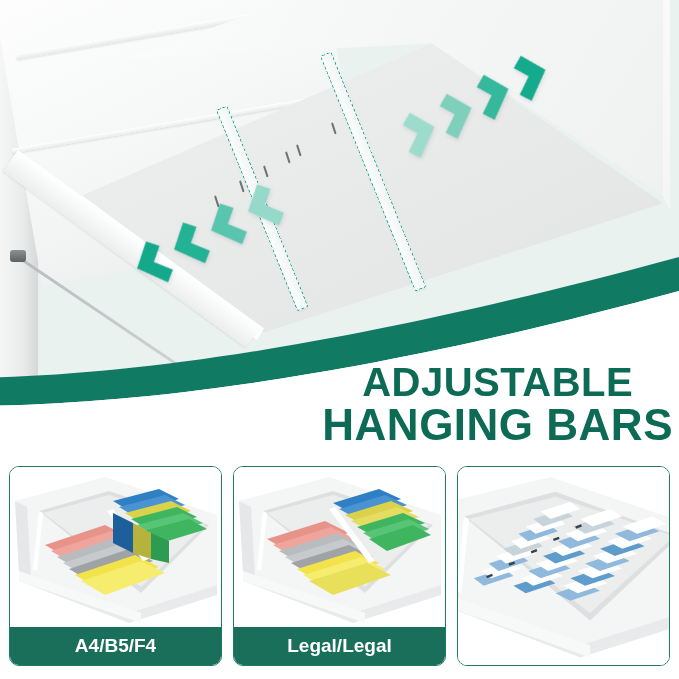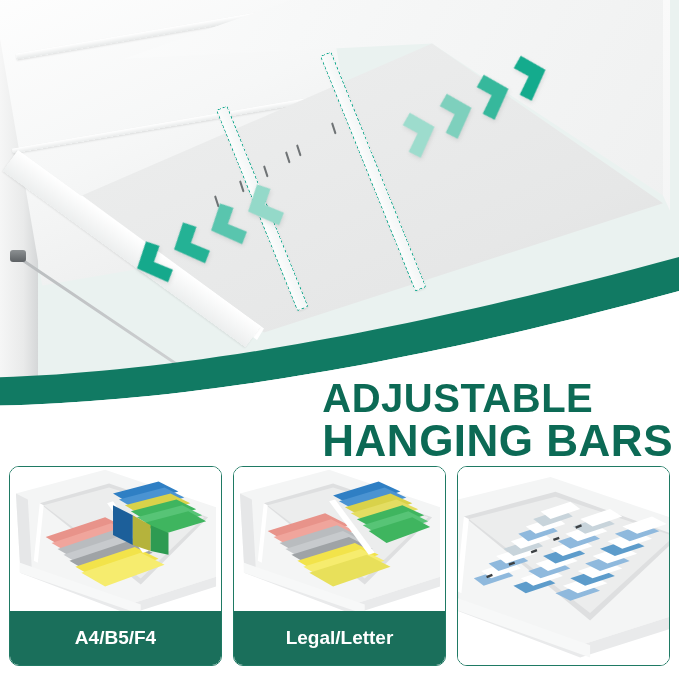--- a/index.html
+++ b/index.html
@@ -45,33 +45,33 @@
     border:1px dashed #12a88d;border-radius:2px;
     box-shadow:0 1px 2px rgba(0,0,0,.08);}
   .notch{position:absolute;width:2px;height:12px;background:#6f7375;
     transform-origin:top left;border-radius:1px;}
 
   
   .swoosh{position:absolute;left:-40px;top:250px;width:820px;height:300px;overflow:hidden;}
   .swoosh svg{display:block;}
 
   
-  .headline{position:absolute;right:6px;top:378px;text-align:left;line-height:1.02;}
+  .headline{position:absolute;right:6px;top:362px;text-align:center;line-height:1.02;}
   .headline div{color:#0c6a55;font-weight:700;letter-spacing:.5px;}
   .hl1{font-size:40px;}
   .hl2{font-size:44px;}
 
   
   .panels{position:absolute;left:0;top:466px;width:679px;height:213px;display:flex;
     justify-content:space-between;padding:0 9px;box-sizing:border-box;}
   .panel{width:213px;height:200px;border:1.5px solid #1f7a64;border-radius:10px;
     background:#ffffff;overflow:hidden;display:flex;flex-direction:column;
     position:relative;box-sizing:border-box;}
   .panel .photo{flex:1;position:relative;overflow:hidden;background:#ffffff;}
-  .panel .cap{height:54px;background:#1a6f5b;color:#ffffff;display:flex;
+  .panel .cap{height:38px;background:#1a6f5b;color:#ffffff;display:flex;
     align-items:center;justify-content:center;font-size:19px;font-weight:700;
     border-bottom-left-radius:8px;border-bottom-right-radius:8px;}
 
   
   .mini{position:absolute;left:0;top:0;width:100%;height:100%;}
   .mini svg{display:block;width:100%;height:100%;}
 </style>
 </head>
 <body>
 
@@ -259,21 +259,21 @@
               <polygon points="118,54 164,40 186,50 140,66" fill="#e4dd62"></polygon>
               <polygon points="124,60 170,46 192,56 146,72" fill="#3fb55f"></polygon>
               <polygon points="130,66 176,52 196,62 150,78" fill="#57c476"></polygon>
               <polygon points="136,72 180,58 198,68 154,84" fill="#3fb55f"></polygon>
             </g>
             <polygon points="10,104 132,146 132,156 10,114" fill="#f7f8f8"></polygon>
             <polygon points="30,44 34,46 28,104 24,102" fill="#ffffff"></polygon>
           </svg>
         </div>
       </div>
-      <div class="cap">Legal/Letter</div>
+      <div class="cap">Legal/Legal</div>
     </div>
 
     <div class="panel">
       <div class="photo">
         <div class="mini">
           <svg viewBox="0 0 213 160" preserveAspectRatio="xMidYMid slice">
             <rect x="0" y="0" width="213" height="160" fill="#ffffff"></rect>
             <polygon points="6,30 96,8 208,46 208,116 120,144 10,102" fill="#f4f5f5"></polygon>
             <polygon points="6,30 10,102 22,108 18,36" fill="#e6e7e8"></polygon>
             <polygon points="10,102 120,144 208,116 208,126 120,154 10,112" fill="#e9eaeb"></polygon>

